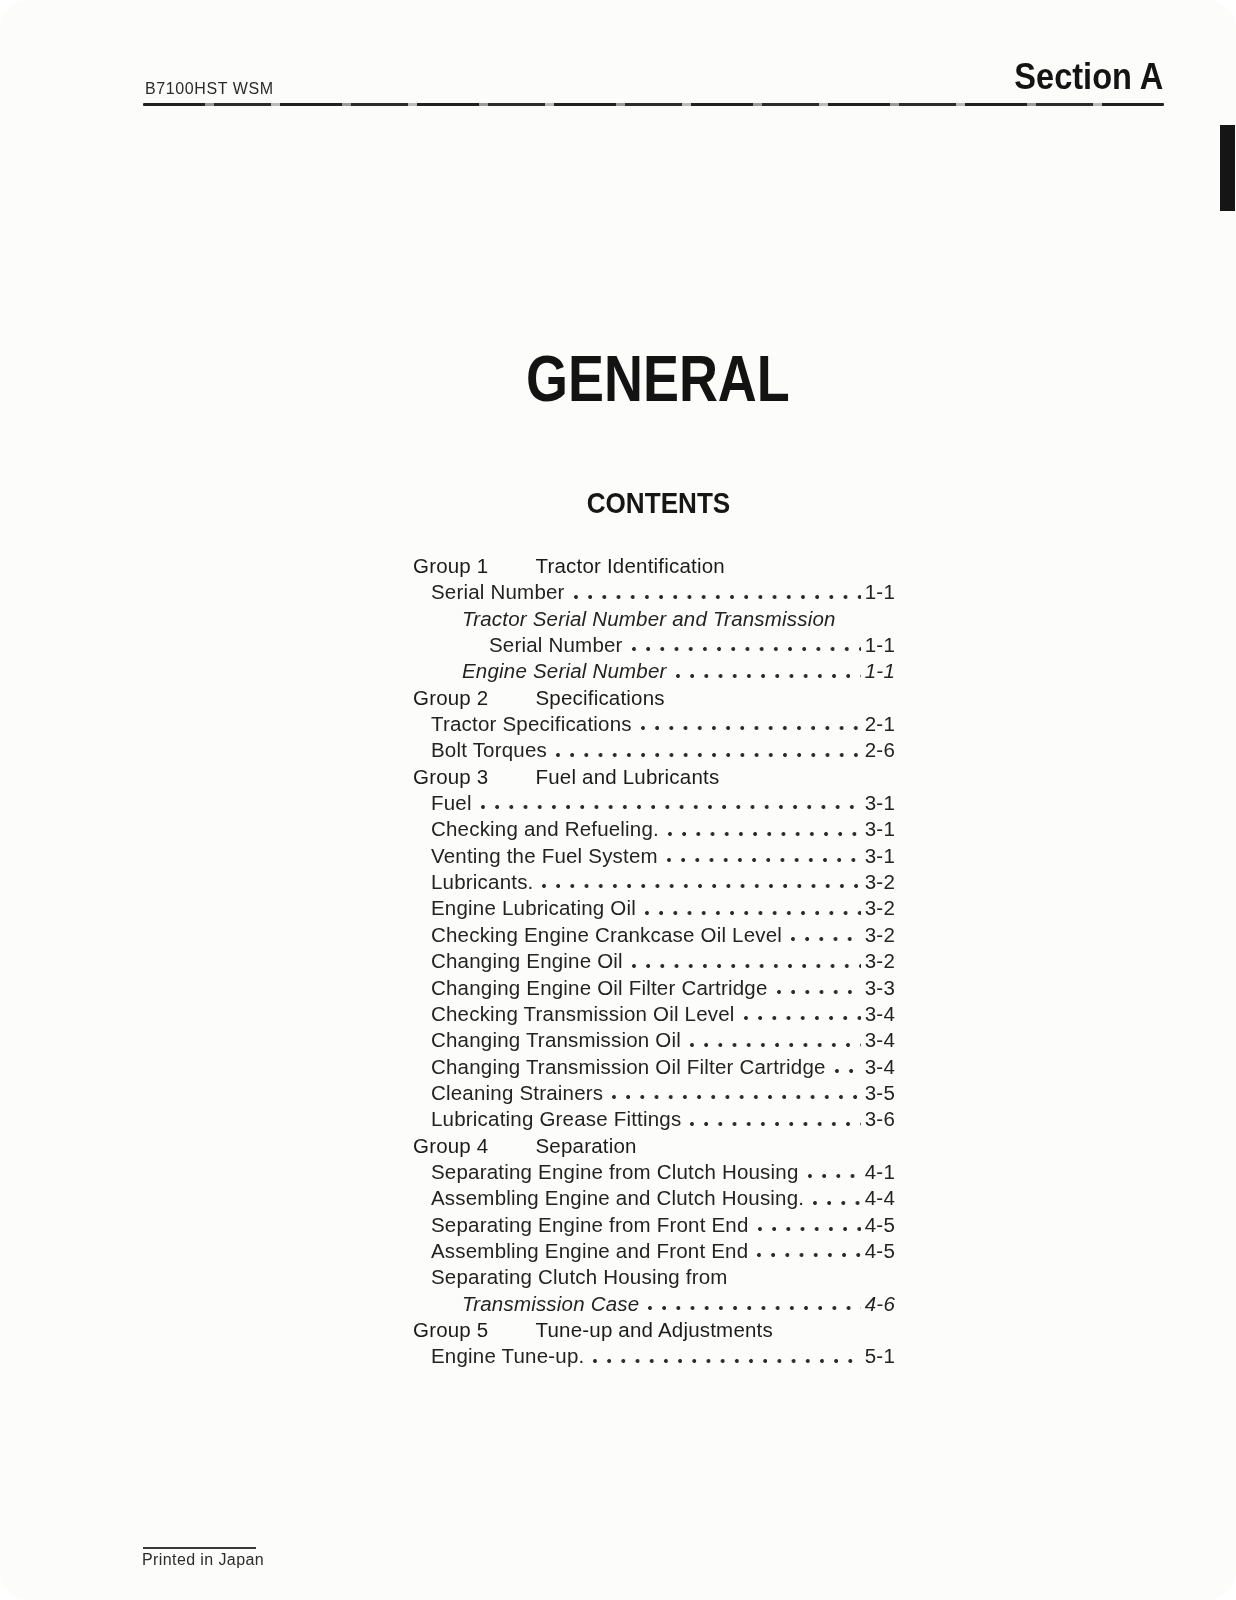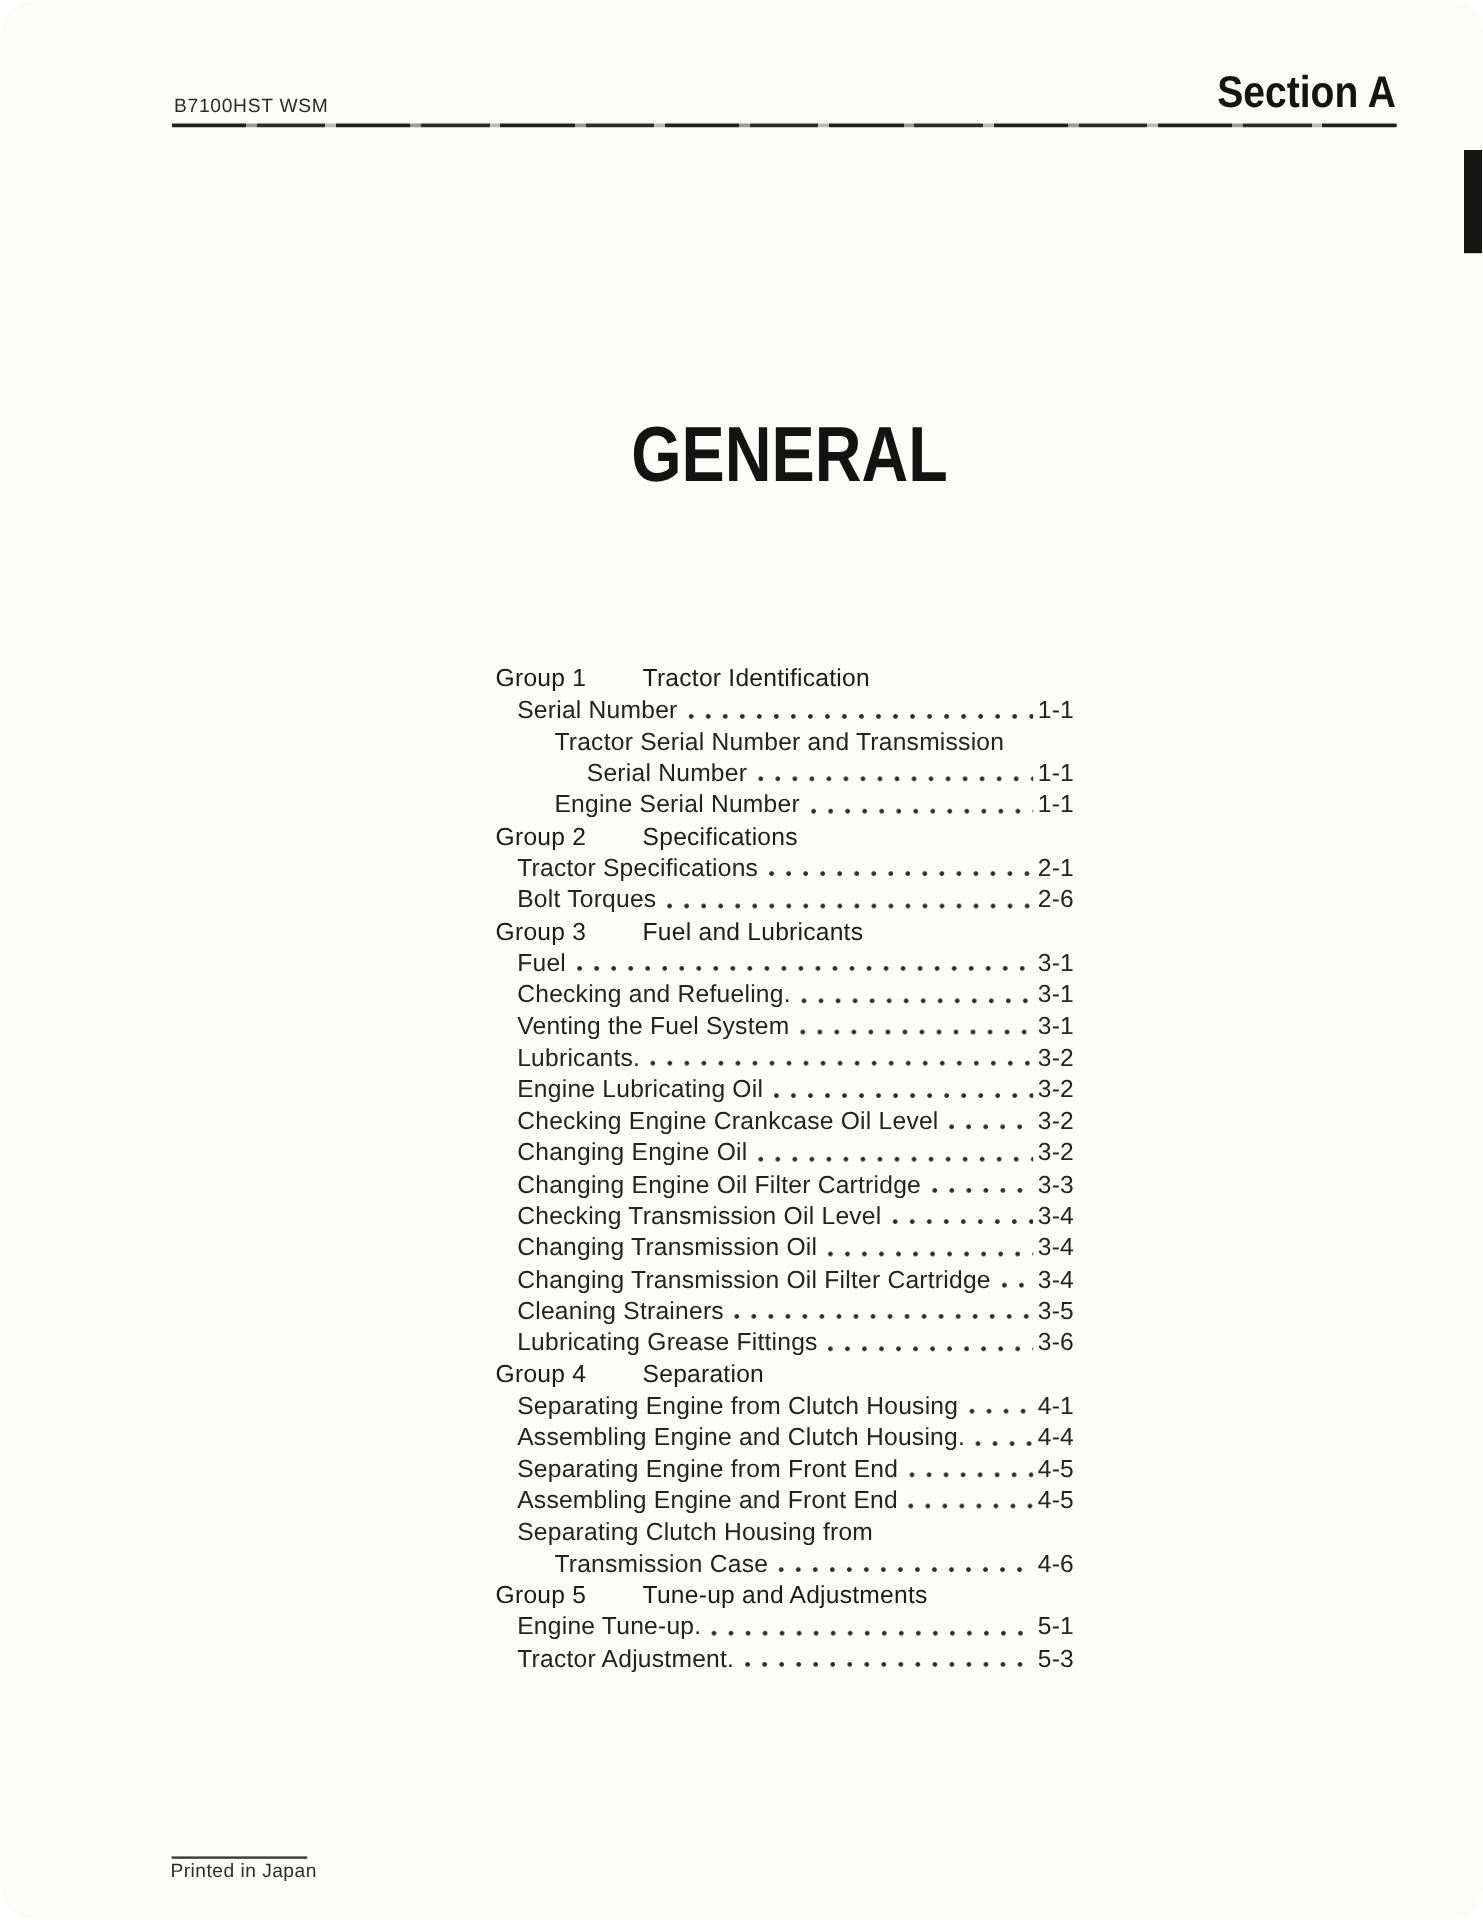--- a/index.html
+++ b/index.html
@@ -106,21 +106,21 @@
   }
   .toc-row {
     display: flex;
     align-items: baseline;
     height: 26.35px;
     white-space: nowrap;
   }
   .toc-row.group { font-weight: normal; color: #1b1b1b; gap: 22px; }
   .toc-group-title { margin-left: 25px; }
   .indent-1 { padding-left: 18px; }
-  .indent-2 { padding-left: 49px; }
+  .indent-2 { padding-left: 49px; font-style: italic; }
   .indent-3 { padding-left: 76px; }
   .leader {
     flex: 1 1 auto;
     align-self: stretch;
     margin: 0 4px 0 7px;
     min-width: 8px;
     background-image: radial-gradient(circle at 2px 2px, #2a2a2a 1.55px, rgba(0,0,0,0) 2.3px);
     background-size: 14.2px 4px;
     background-repeat: repeat-x;
     background-position: left 2px bottom 7px;
@@ -171,20 +171,23 @@
   </div>
 
   <div class="header-rule"></div>
 
   <div class="section-tab"></div>
 
   <div class="title-wrap">
     <span class="page-title">GENERAL</span>
   </div>
 
+  <div class="contents-wrap">
+    <span class="contents-heading">CONTENTS</span>
+  </div>
 
   <div class="toc">
       <div class="toc-row group">
         <span class="toc-group-number">Group 1</span>
         <span class="toc-group-title">Tractor Identification</span>
       </div>
       <div class="toc-row indent-1">
         <span class="toc-label">Serial Number</span>
         <span class="leader"></span>
         <span class="toc-page">1-1</span>
@@ -318,25 +321,20 @@
         <span class="toc-page">4-6</span>
       </div>
       <div class="toc-row group">
         <span class="toc-group-number">Group 5</span>
         <span class="toc-group-title">Tune-up and Adjustments</span>
       </div>
       <div class="toc-row indent-1">
         <span class="toc-label">Engine Tune-up.</span>
         <span class="leader"></span>
         <span class="toc-page">5-1</span>
-      </div>
-      <div class="toc-row indent-1">
-        <span class="toc-label">Tractor Adjustment.</span>
-        <span class="leader"></span>
-        <span class="toc-page">5-3</span>
       </div>
     </div>
 
   <div class="footer-rule"></div>
   <div class="printed-label">Printed in Japan</div>
 
   <div class="brand-wrap">
     <span class="brand-logo">KUBOTA</span>
   </div>
 

